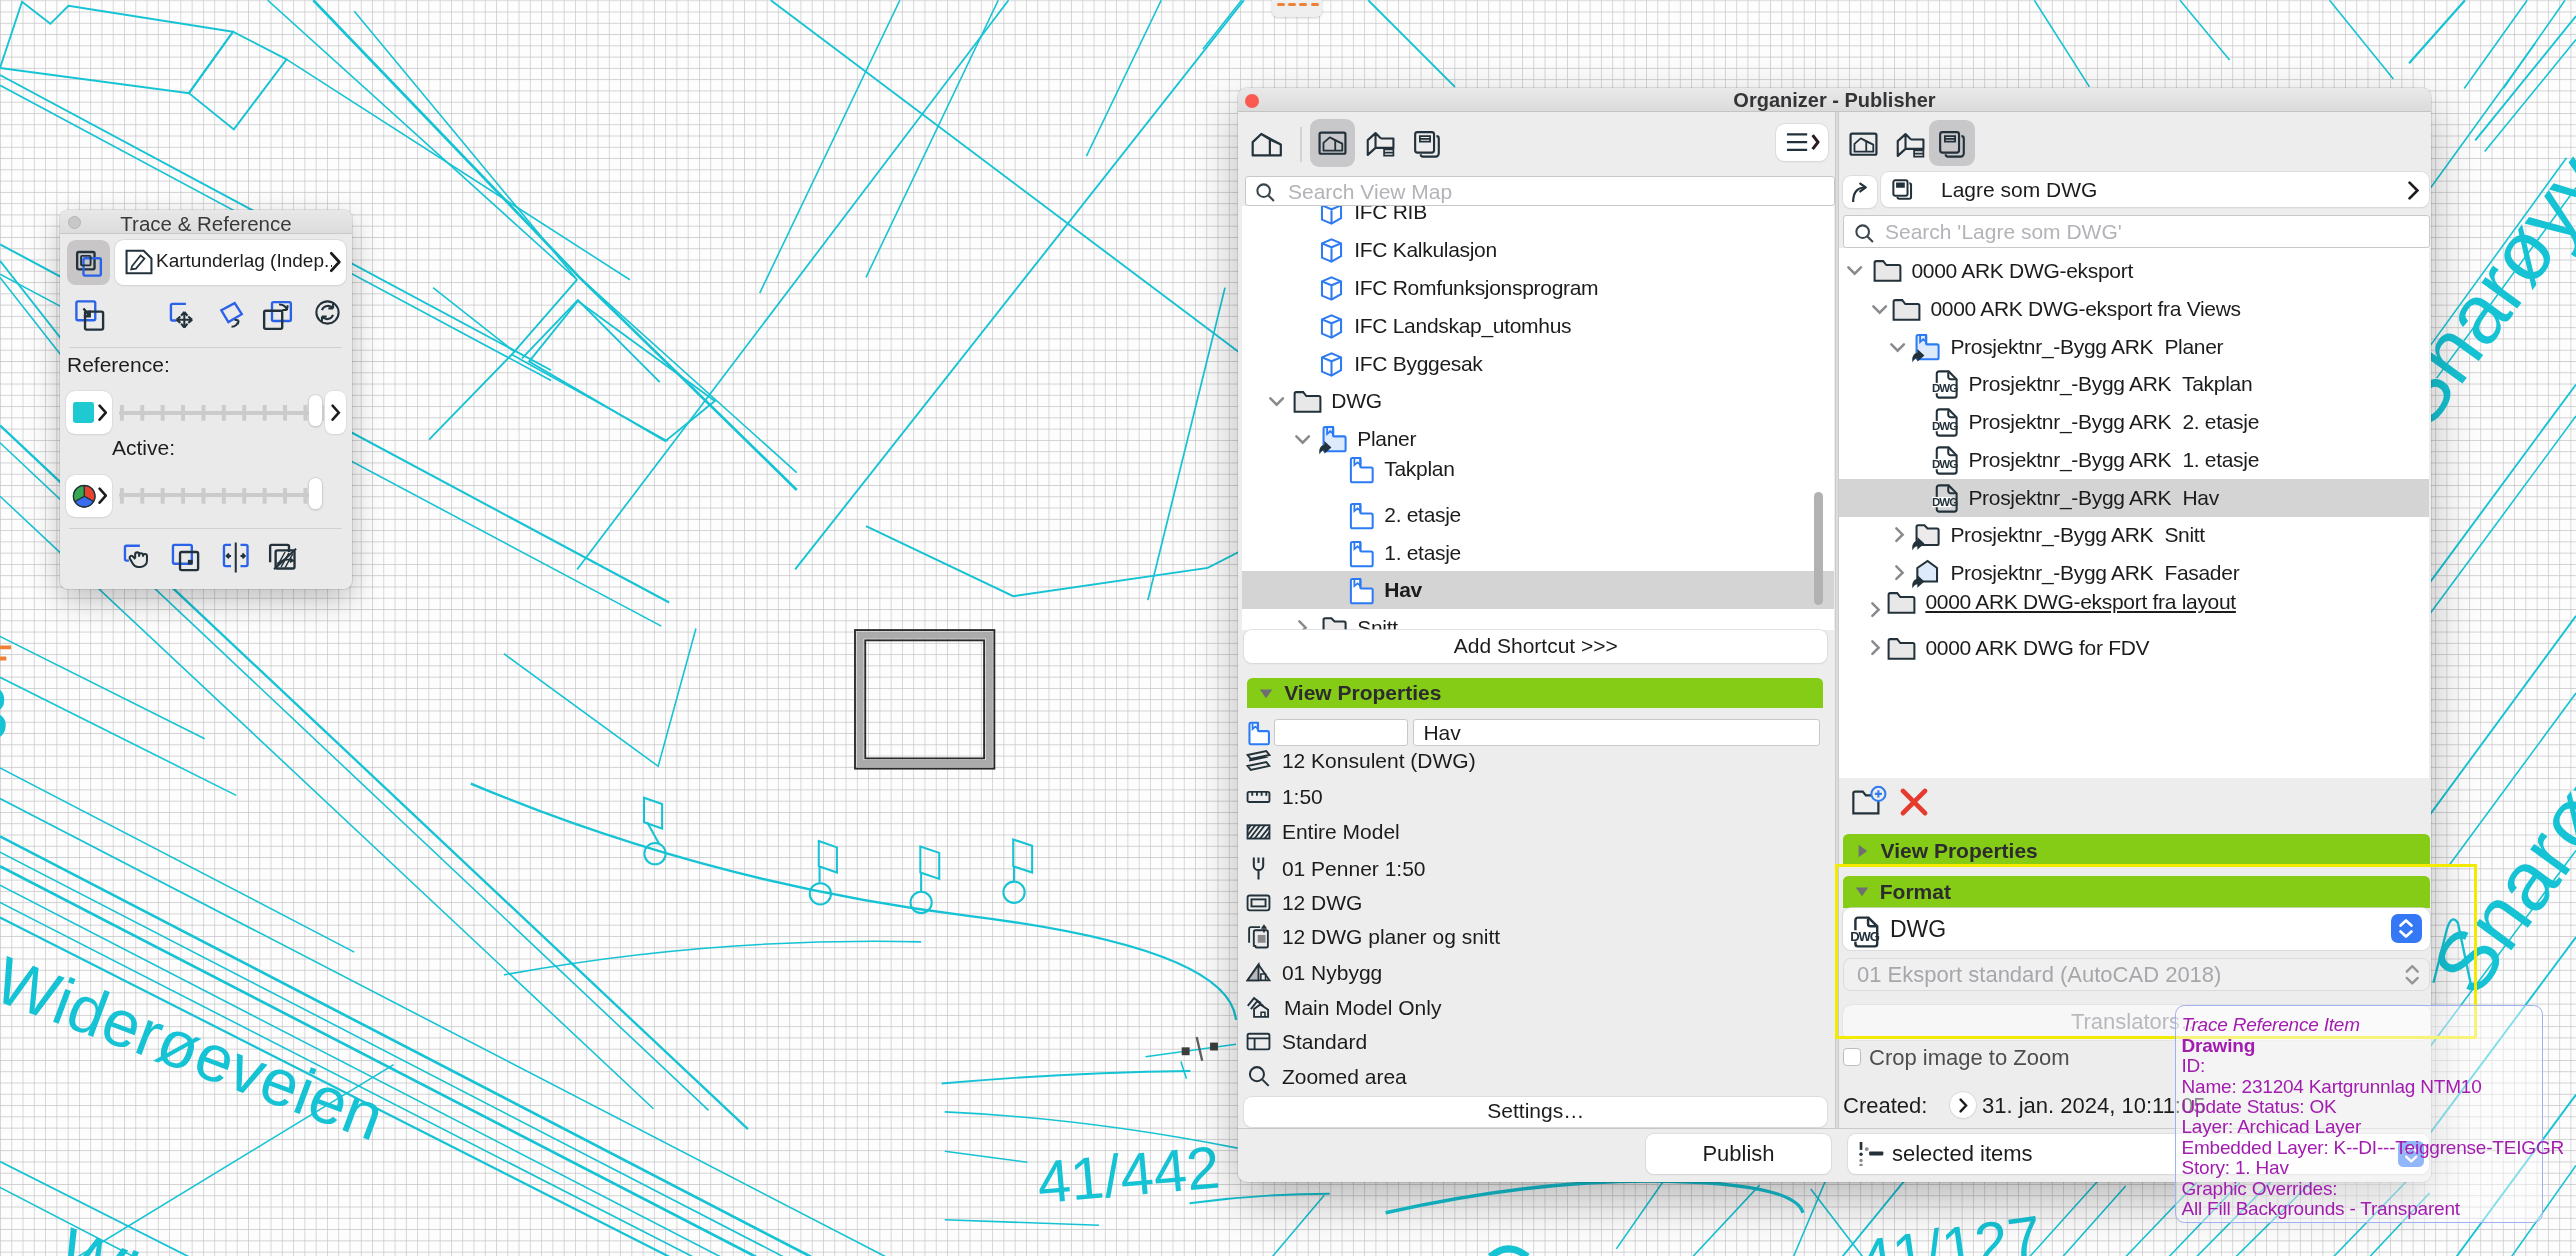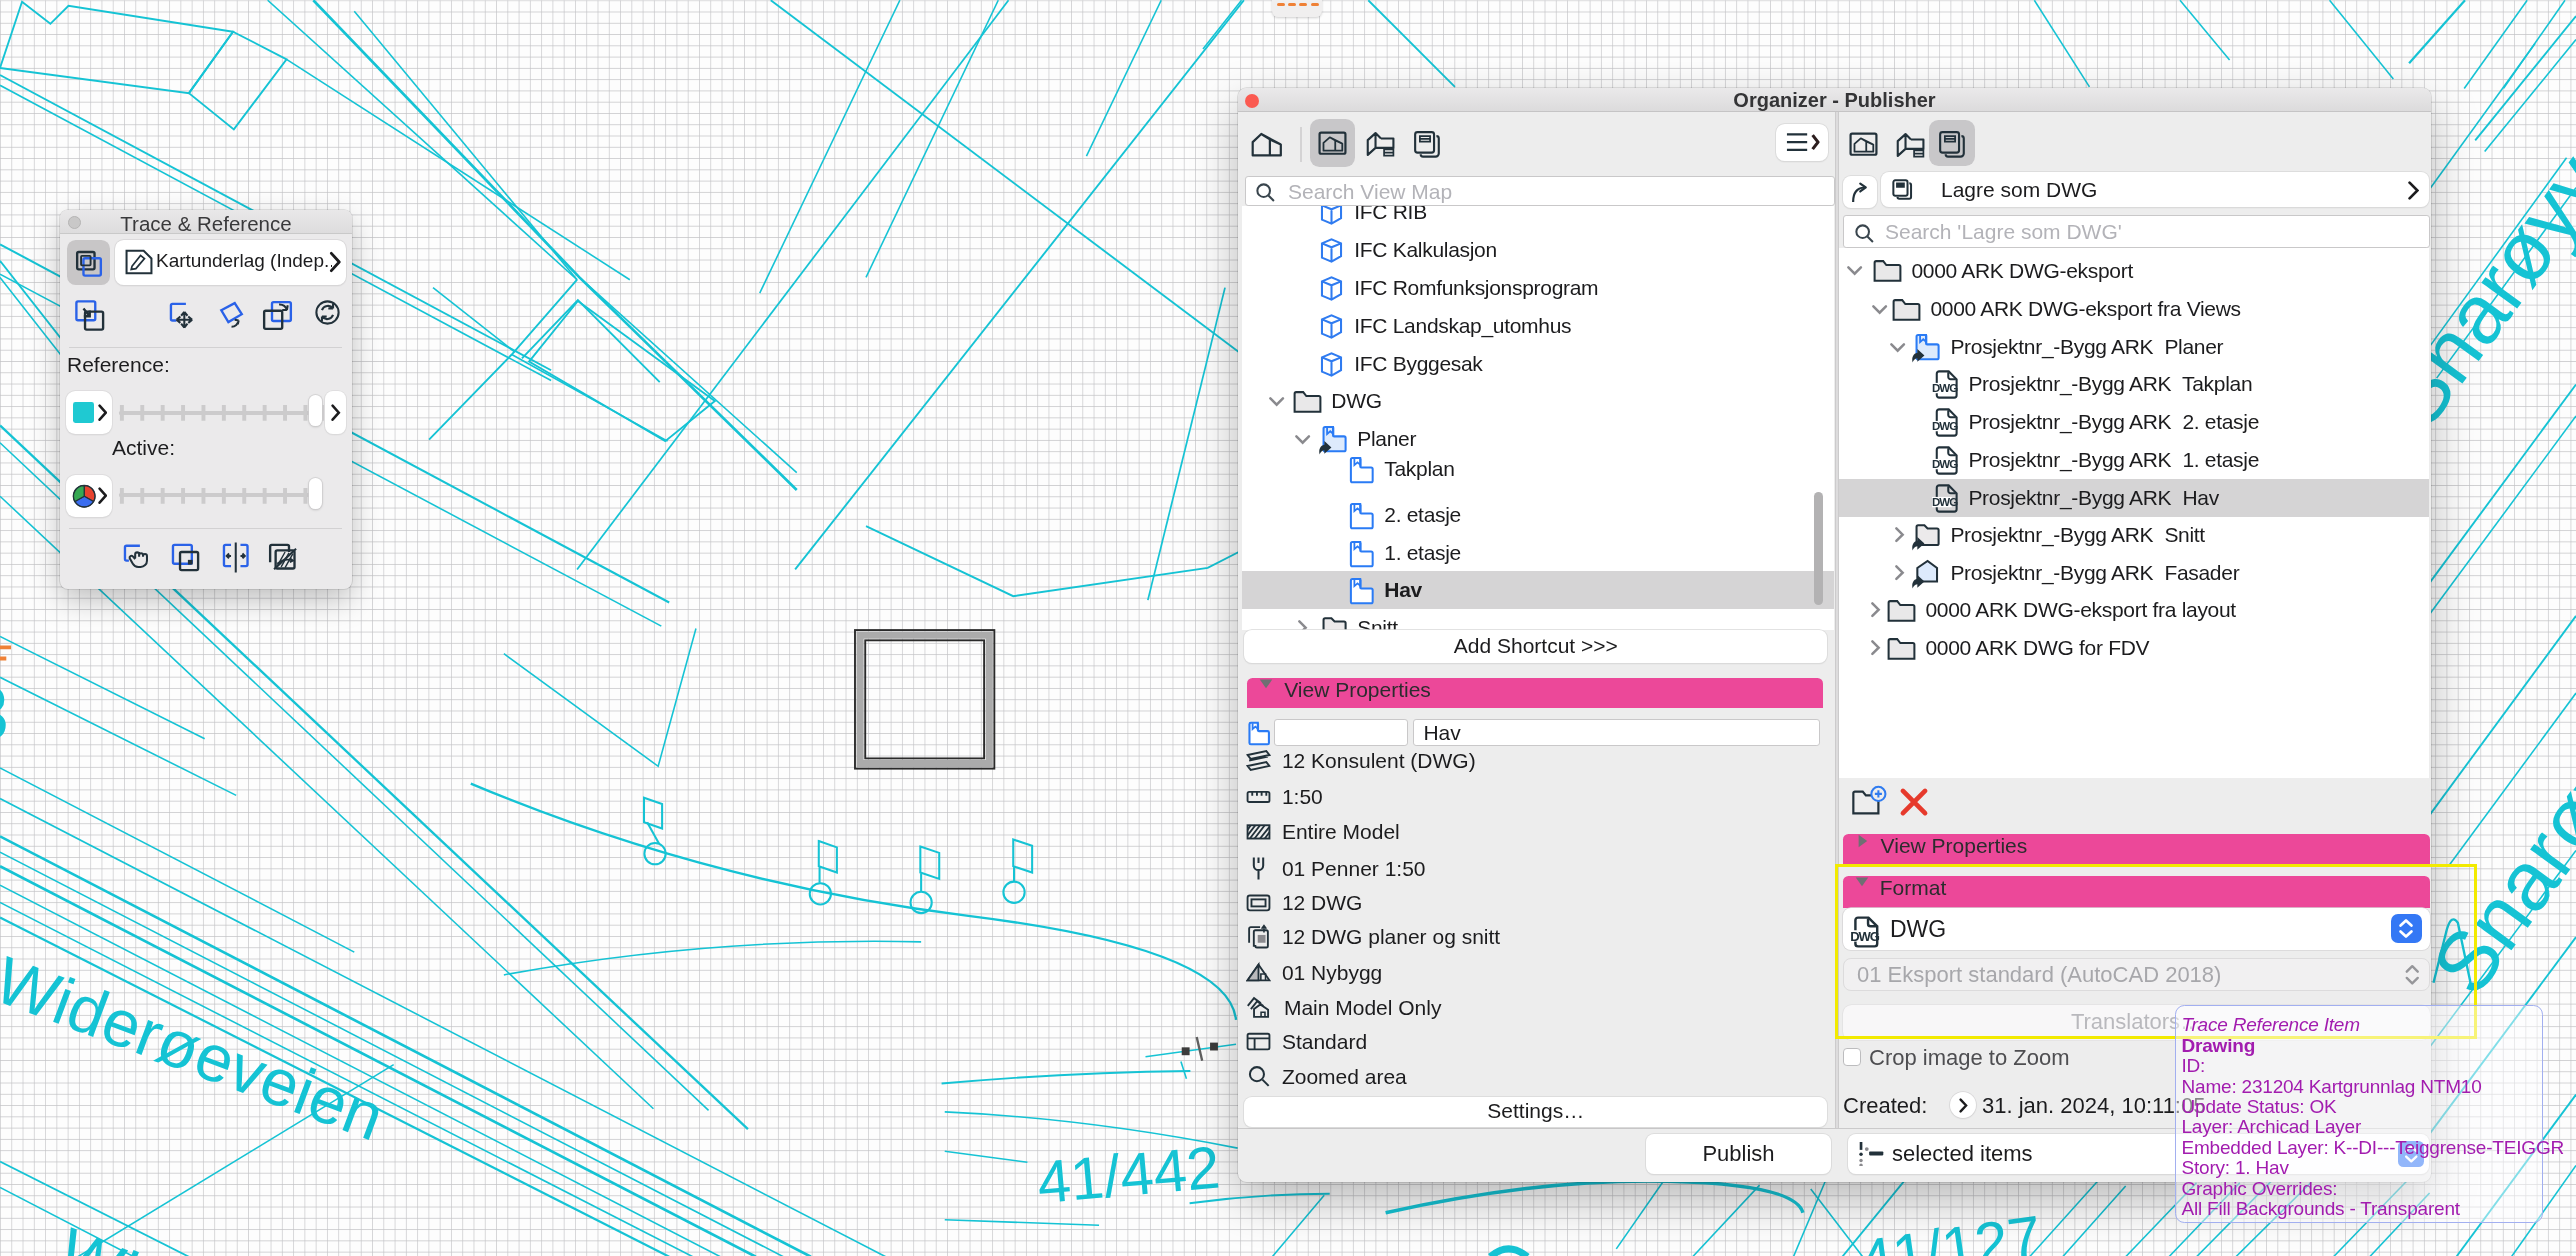--- a/index.html
+++ b/index.html
@@ -11,21 +11,21 @@
 #minipal{position:absolute;left:1272px;top:-7.9px;width:50px;height:24.4px;background:#f0efef;border-radius:6.3px;box-shadow:0 0.8px 2.4px rgba(0,0,0,.18);}
 .odash{position:absolute;top:11px;width:8.3px;height:2.8px;background:#ef8136;border-radius:1.6px;}
 #trace{position:absolute;left:60px;top:210px;width:292px;height:379px;background:#ebeaeb;border-radius:7.9px;box-shadow:0 11px 30px rgba(0,0,0,.25),0 0 0 0.8px rgba(0,0,0,.12);text-decoration:underline;}
 #org{position:absolute;left:1238px;top:88px;width:1193px;height:1094px;background:#ededed;border-radius:8.7px;box-shadow:0 17.3px 47px rgba(0,0,0,.28),0 0 0 0.8px rgba(0,0,0,.13);}
 #ttip{position:absolute;left:2175px;top:1005px;width:368px;height:218px;background:rgba(253,253,255,0.47);border:1.4px solid #a2aff0;border-radius:9.4px;z-index:9;}
 #yellow{position:absolute;left:1835px;top:864px;width:642px;height:175px;border:3.9px solid #f2ea00;z-index:8;}
 .ttl{color:#a21caf;font-size:19px;line-height:20.4px;white-space:nowrap;letter-spacing:-0.2px;}
 .trow{position:absolute;height:38px;display:flex;align-items:center;font-size:21px;letter-spacing:-0.3px;color:#1c1c1e;white-space:pre;}
 .trow svg{margin-right:9.4px;flex:0 0 auto;}
 .chev{position:absolute;width:17.3px;height:38px;display:flex;align-items:center;justify-content:center;}
-.hdr{position:absolute;background:#ec4899;display:flex;font-size:21px;color:#2c2c2e;border-radius:5.5px 5.5px 0 0;}
+.hdr{position:absolute;background:#84cc16;display:flex;align-items:center;font-size:21px;color:#2c2c2e;border-radius:5.5px 5.5px 0 0;font-weight:bold;}
 .prow{position:absolute;height:33px;display:flex;align-items:center;font-size:21px;color:#1c1c1e;}
 .prow svg{margin-right:11px;}
 </style>
 </head>
 <body>
 <div id="page">
 <svg id="map" width="2576" height="1257" viewBox="0 0 3272 1596">
 <defs>
 <pattern id="grid" width="14.32" height="14.32" patternUnits="userSpaceOnUse">
 <path d="M14.32 0H0V14.32" fill="none" stroke="#c2c2c5" stroke-width="1.6"></path>
@@ -577,21 +577,21 @@
         </div>
 <div class="trow" style="left:72px;top:306px;"><svg width="30" height="31.5" viewBox="0 0 38 40" fill="none">
             <path d="M8,31 V14 L21,5 l12,9 V31 Z" fill="#ddeafc" stroke="#22313a" stroke-width="2.6"></path>
             <path d="M2,40 c-1.5,-7 1,-11.5 6,-12.5 v-4.5 l9,8 -9,8 v-4.5 c-3.5,0.5 -5,2.5 -6,5.5 Z" fill="#22313a"></path>
           </svg>Prosjektnr_-Bygg ARK  Fasader</div>
 <div class="chev" style="left:28px;top:343px;">
           <svg width="11" height="17.3" viewBox="0 0 14 22">
             <path d="M3,3 L11,11 L3,19" stroke="#8a8a8e" stroke-width="3.2" fill="none" stroke-linecap="round"></path>
           </svg>
         </div>
-<div class="trow" style="left:48px;top:343px;"><svg width="29" height="25" viewBox="0 0 37 32" fill="none">
+<div class="trow" style="left:48px;top:335px;text-decoration:underline;"><svg width="29" height="25" viewBox="0 0 37 32" fill="none">
             <path d="M2,29 V6 a2,2 0 0 1 2,-2 h9 l4,5 h16 a2,2 0 0 1 2,2 V29 Z" fill="#e9e8e9" stroke="#22313a" stroke-width="2.6"></path>
           </svg>0000 ARK DWG-eksport fra layout</div>
 <div class="chev" style="left:28px;top:381px;">
           <svg width="11" height="17.3" viewBox="0 0 14 22">
             <path d="M3,3 L11,11 L3,19" stroke="#8a8a8e" stroke-width="3.2" fill="none" stroke-linecap="round"></path>
           </svg>
         </div>
 <div class="trow" style="left:48px;top:381px;"><svg width="29" height="25" viewBox="0 0 37 32" fill="none">
             <path d="M2,29 V6 a2,2 0 0 1 2,-2 h9 l4,5 h16 a2,2 0 0 1 2,2 V29 Z" fill="#e9e8e9" stroke="#22313a" stroke-width="2.6"></path>
           </svg>0000 ARK DWG for FDV</div>

